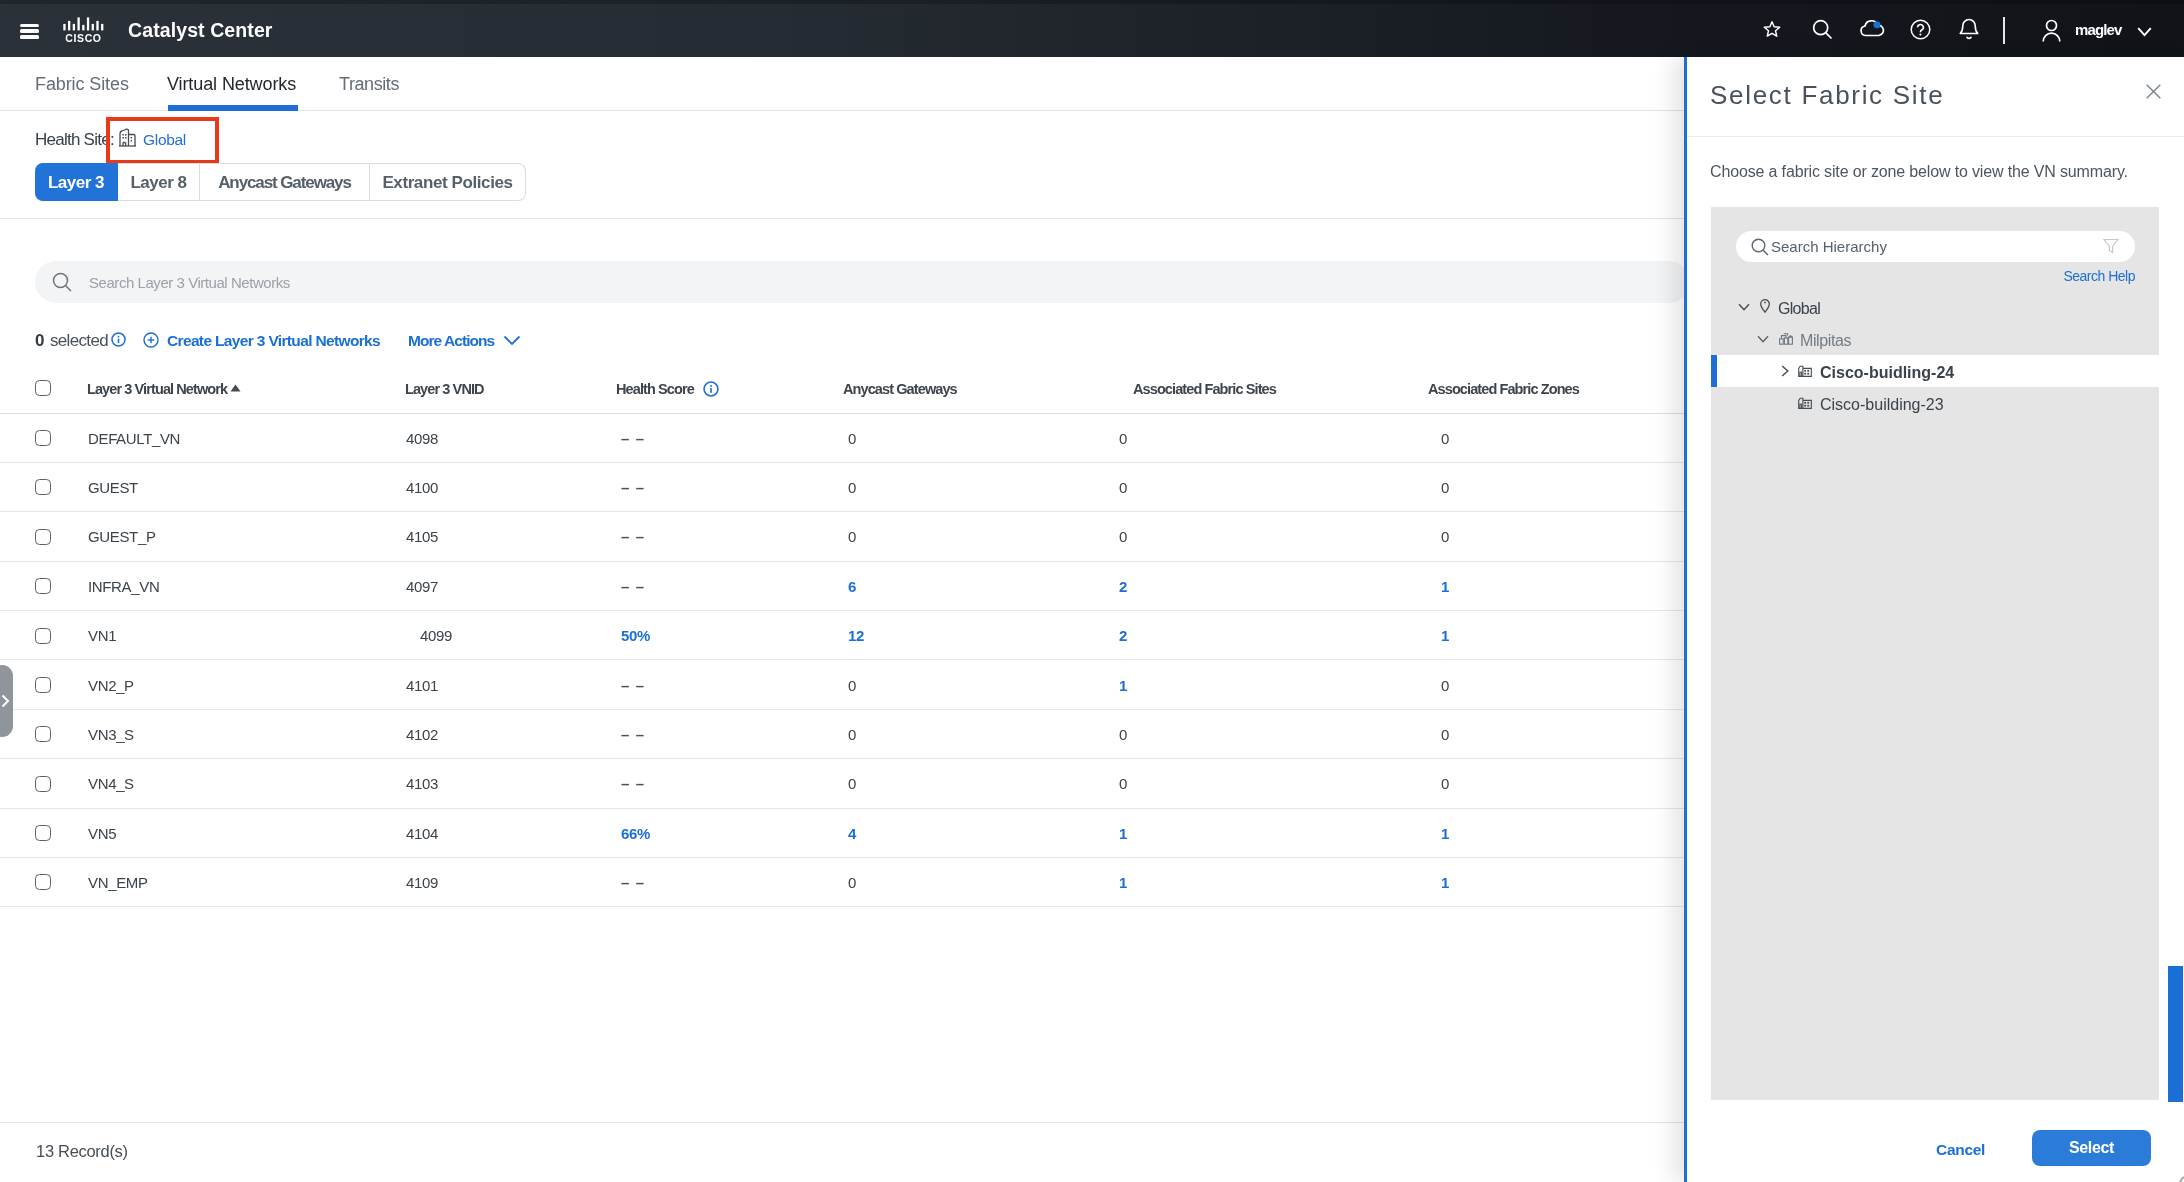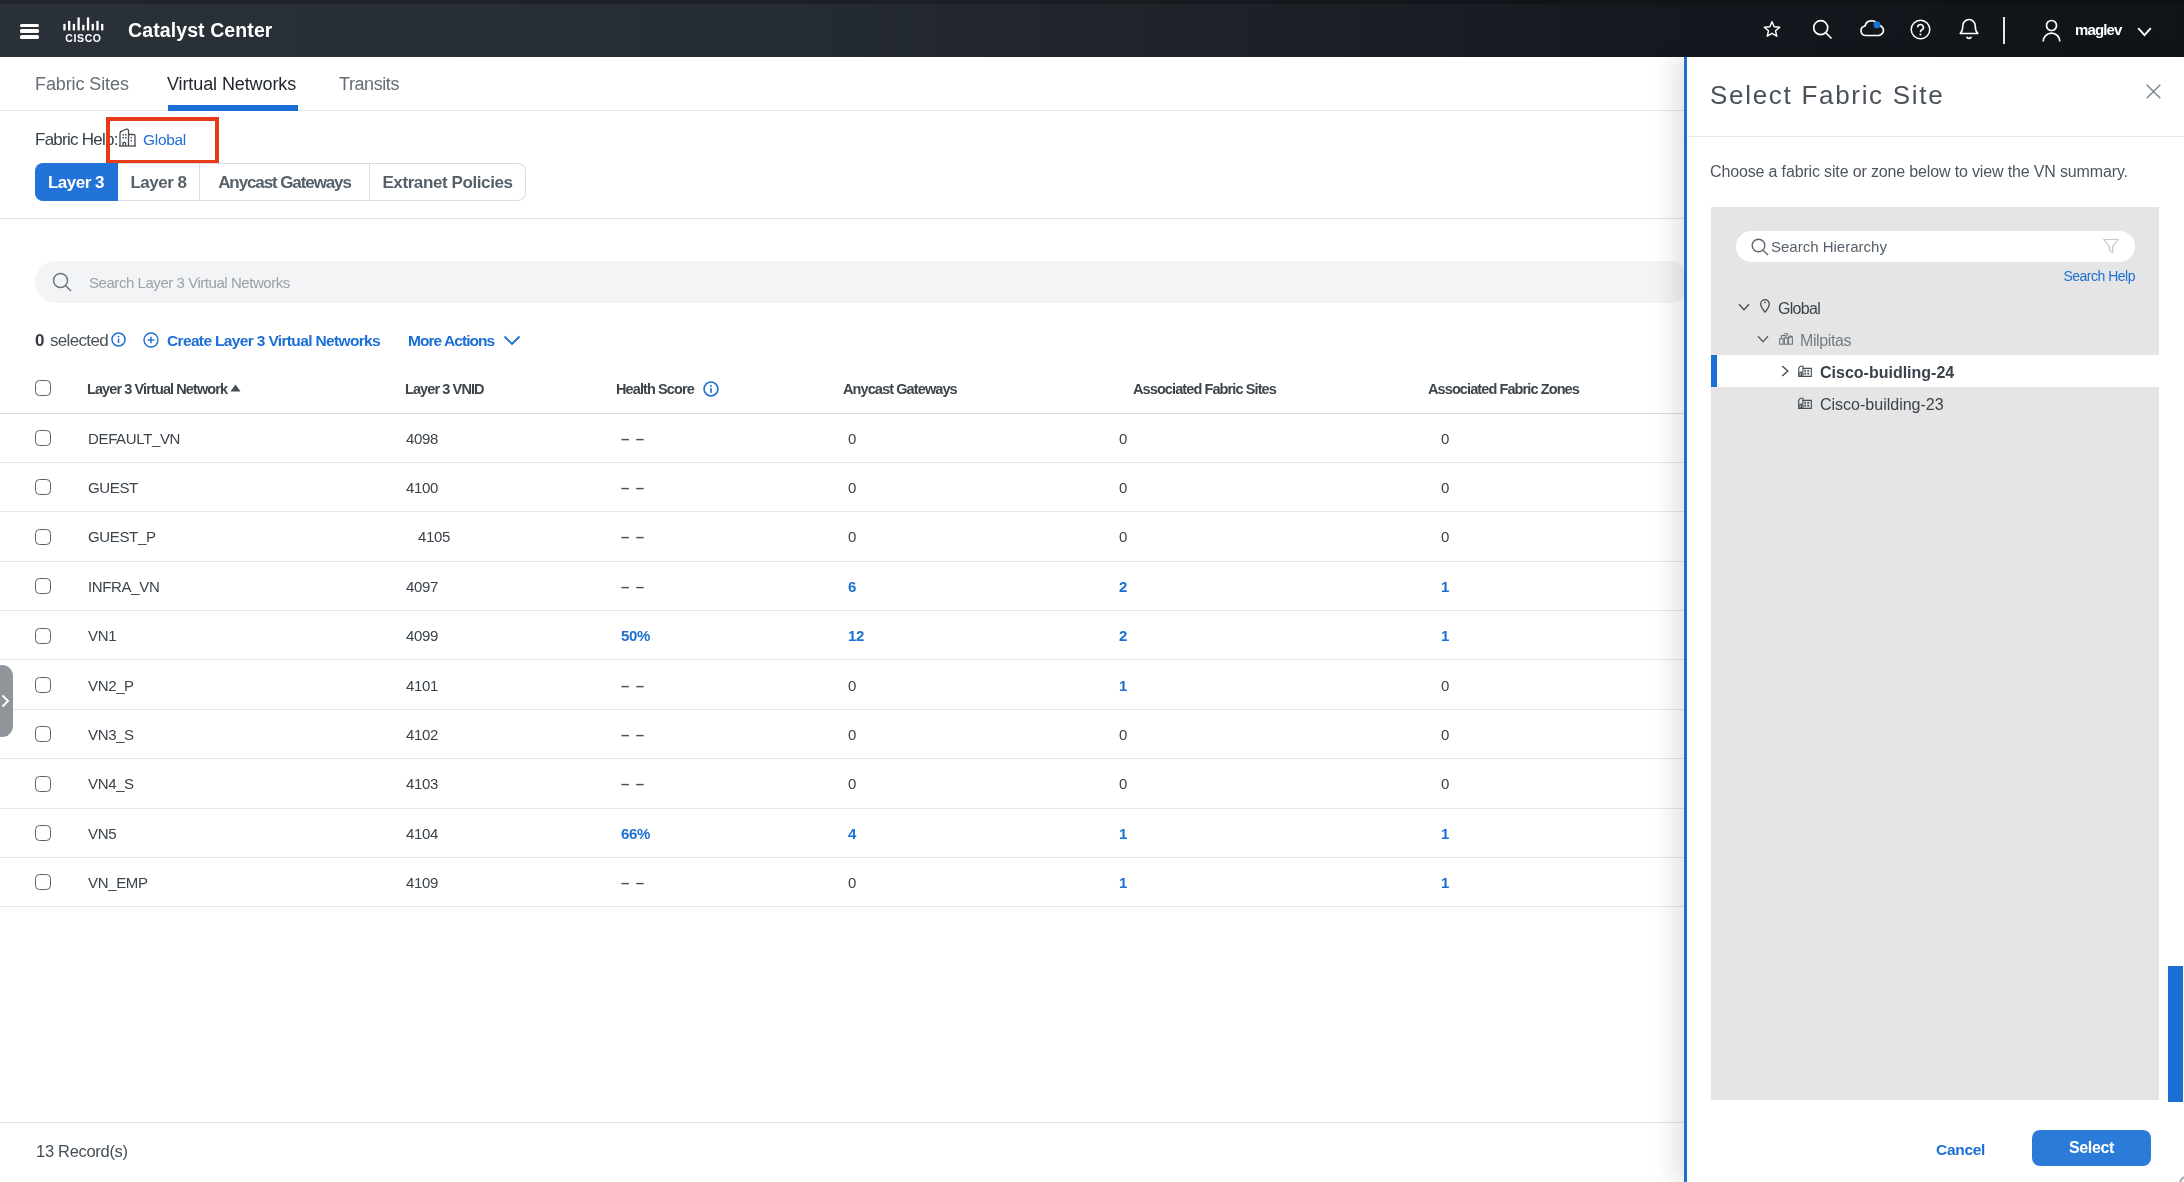--- a/index.html
+++ b/index.html
@@ -117,21 +117,21 @@
     </svg>
 </div>
 
 <div class="tabs">
   <div class="tab" style="left:35px;">Fabric Sites</div>
   <div class="tab active" style="left:167px;">Virtual Networks</div>
   <div class="tab" style="left:339px;letter-spacing:-0.42px;">Transits</div>
 </div>
 <div class="tab-underline"></div>
 
-<div class="fslabel">Fabric Help:</div>
+<div class="fslabel">Health Site:</div>
 <svg class="abs" style="left:119px;top:128px;" width="17" height="19" viewBox="0 0 17 19">
   <g fill="none" stroke="#444c54" stroke-width="1.3">
     <path d="M1 18 L1 5.5 Q1 3.5 3 3 L7.5 1.2 Q9.5 0.8 9.5 3 L9.5 18"></path>
     <path d="M9.5 6.5 L14.5 6.5 Q16 6.5 16 8 L16 18"></path>
     <path d="M0 18 L17 18"></path>
     <path d="M4 14.5 L4 18 M6.6 14.5 L6.6 18 M4 14.5 L6.6 14.5"></path>
   </g>
   <g fill="#444c54">
     <rect x="3.4" y="6" width="1.5" height="1.5"></rect>
       <rect x="6" y="6" width="1.5" height="1.5"></rect>
@@ -211,39 +211,39 @@
   <div class="cell" style="left:88px;">GUEST</div>
   <div class="cell" style="left:406px;">4100</div>
   <div class="cell " style="left:621px;letter-spacing:6.5px;font-weight:700;color:#4a525a;">––</div>
   <div class="cell " style="left:848px;">0</div>
   <div class="cell " style="left:1119px;">0</div>
   <div class="cell " style="left:1441px;">0</div>
 </div>
     <div class="row" style="top:512.3px;height:49.38px;">
   <div class="checkbox" style="top:16.5px;"></div>
   <div class="cell" style="left:88px;">GUEST_P</div>
-  <div class="cell" style="left:418px;">4105</div>
+  <div class="cell" style="left:406px;">4105</div>
   <div class="cell " style="left:621px;letter-spacing:6.5px;font-weight:700;color:#4a525a;">––</div>
   <div class="cell " style="left:848px;">0</div>
   <div class="cell " style="left:1119px;">0</div>
   <div class="cell " style="left:1441px;">0</div>
 </div>
     <div class="row" style="top:561.6px;height:49.38px;">
   <div class="checkbox" style="top:16.5px;"></div>
   <div class="cell" style="left:88px;">INFRA_VN</div>
   <div class="cell" style="left:406px;">4097</div>
   <div class="cell " style="left:621px;letter-spacing:6.5px;font-weight:700;color:#4a525a;">––</div>
   <div class="cell blue" style="left:848px;">6</div>
   <div class="cell blue" style="left:1119px;">2</div>
   <div class="cell blue" style="left:1441px;">1</div>
 </div>
     <div class="row" style="top:611.0px;height:49.38px;">
   <div class="checkbox" style="top:16.5px;"></div>
   <div class="cell" style="left:88px;">VN1</div>
-  <div class="cell" style="left:406px;">4099</div>
+  <div class="cell" style="left:420px;">4099</div>
   <div class="cell blue" style="left:621px;">50%</div>
   <div class="cell blue" style="left:848px;">12</div>
   <div class="cell blue" style="left:1119px;">2</div>
   <div class="cell blue" style="left:1441px;">1</div>
 </div>
     <div class="row" style="top:660.4px;height:49.38px;">
   <div class="checkbox" style="top:16.5px;"></div>
   <div class="cell" style="left:88px;">VN2_P</div>
   <div class="cell" style="left:406px;">4101</div>
   <div class="cell " style="left:621px;letter-spacing:6.5px;font-weight:700;color:#4a525a;">––</div>

